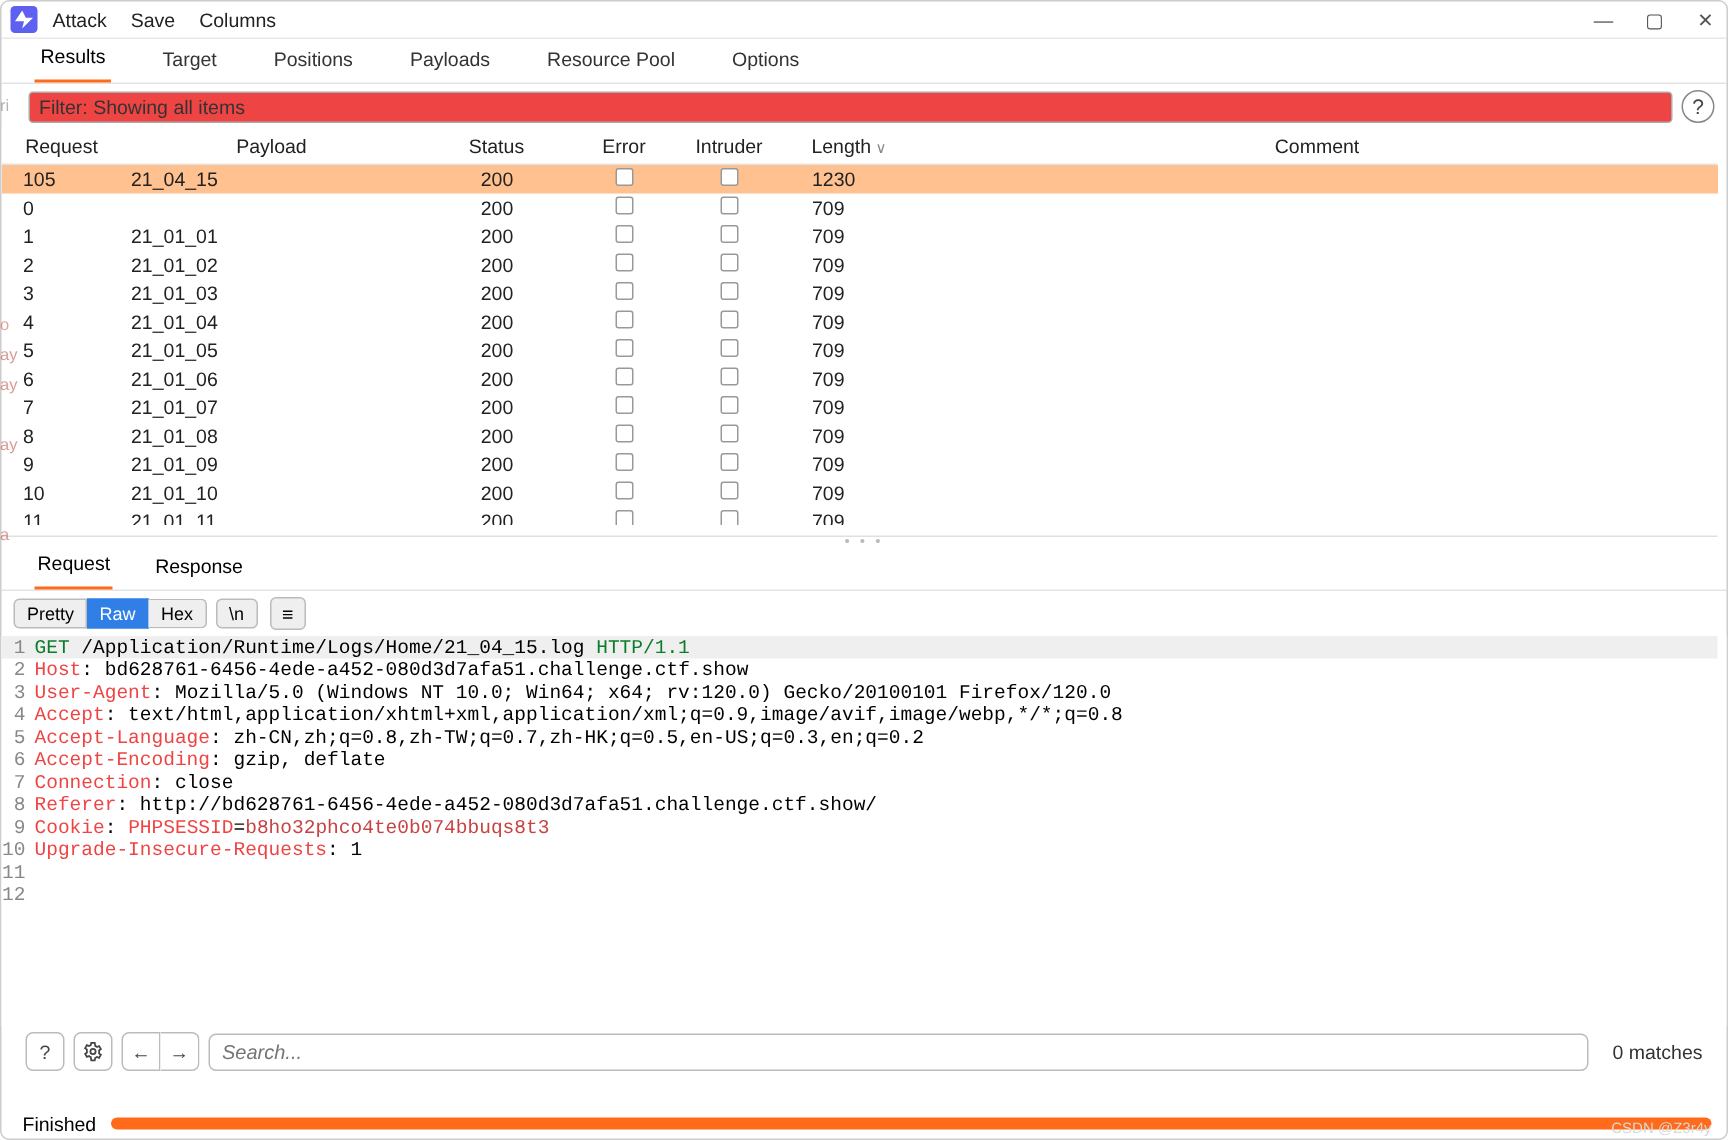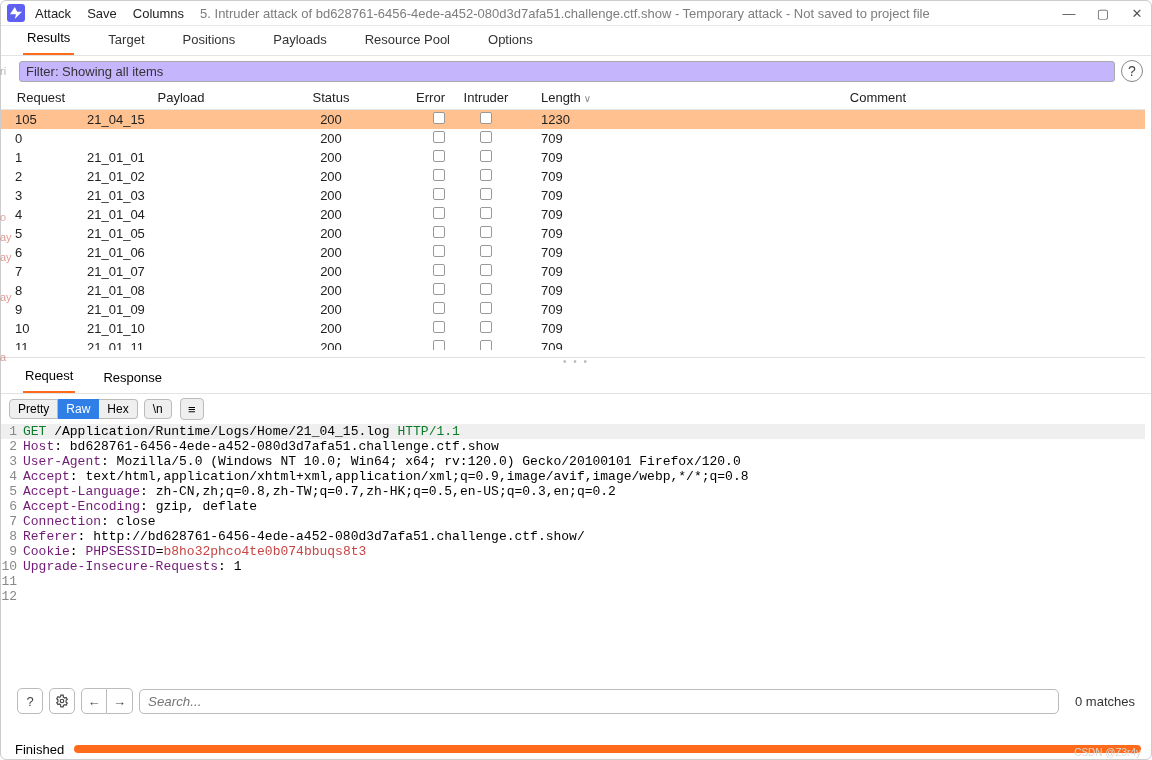--- a/index.html
+++ b/index.html
@@ -14,31 +14,31 @@
   .title-text { color:#7d7d7d; margin-left:6px; flex:1; white-space:nowrap; overflow:hidden; text-overflow:ellipsis;}
   .win-controls { display:flex; gap:18px; margin-left:auto; color:#555;}
   .win-controls span { width:16px; text-align:center; cursor:pointer;}
   hr.sep { border:none; border-top:1px solid #e8e8e8;}
   
   .tabs-row { display:flex; gap:30px; padding:4px 22px 0 22px; height:30px; align-items:flex-end; border-bottom:1px solid #e3e3e3;}
   .tab { padding:4px 4px 8px 4px; cursor:pointer; color:#333;}
   .tab.active { border-bottom:2px solid #ff6b1a; color:#000;}
   
   .filter-row { display:flex; align-items:center; padding:4px 8px 4px 18px; gap:6px;}
-  .filter-input-wrap{ flex:1; border:1px solid #aaa; border-radius:3px; padding:2px 6px; background:#c4b5fd; color:#333;}
+  .filter-input-wrap{ flex:1; border:1px solid #aaa; border-radius:3px; padding:2px 6px; background:#ef4444; color:#333;}
   .help-circle { width:22px; height:22px; border:1px solid #888; border-radius:50%; display:flex; align-items:center; justify-content:center; font-size:14px; color:#444; cursor:pointer;}
   
   .table-area { flex:none; height:272px; border-bottom:1px solid #e0e0e0; overflow:hidden; display:flex; flex-direction:column; margin:0 6px 0 0; }
   table { border-collapse:collapse; width:100%; table-layout:fixed;}
   thead th { font-weight:normal; color:#222; text-align:center; padding:4px 6px; border-bottom:1px solid #e4e4e4; white-space:nowrap; background:#fff;}
   tbody { display:block; overflow-y:auto; height:240px; }
   thead, tbody tr { display:table; width:100%; table-layout:fixed;}
   tbody td { padding:2px 6px; color:#222; white-space:nowrap; text-align:left;}
   .col-req{width:80px;} .col-payload{width:200px;} .col-status{width:100px; text-align:center;}
-  .col-error{width:70px; text-align:right;} .col-timeout{width:70px; text-align:center;}
+  .col-error{width:70px; text-align:center;} .col-timeout{width:70px; text-align:center;}
   .col-length{width:90px; text-align:center;} .col-comment{width:auto;}
   tbody tr.selected { background:#ffc190;}
   .cb { width:12px; height:12px; border:1px solid #999; border-radius:2px; display:inline-block; background:#fff;}
   .sort-ind{ font-size:10px; color:#888; margin-left:3px;}
   .splitter-handle{height:6px; display:flex; align-items:center; justify-content:center; color:#bbb; letter-spacing:2px; font-size:10px; cursor:row-resize;}
   
   .subtabs-row{ display:flex; gap:26px; padding:0 22px; height:30px; align-items:flex-end; border-bottom:1px solid #e3e3e3;}
   .subtab{ padding:4px 2px 8px 2px; cursor:pointer;}
   .subtab.active{border-bottom:2px solid #ff6b1a;}
   
@@ -48,21 +48,21 @@
   .vm-btn.last-group{border-top-right-radius:4px; border-bottom-right-radius:4px;}
   .vm-btn.active{background:#2f7fe6; color:#fff; border-color:#2f7fe6;}
   .vm-btn + .vm-btn { border-left:none;}
   .hambtn{margin-left:8px;border:1px solid #bbb;border-radius:4px;width:24px;height:22px;display:flex;align-items:center;justify-content:center;background:#efefef;cursor:pointer;}
   
   .raw-area{ font-family: "Courier New", monospace; font-size:13px; padding:0 6px 0 0; flex:1; overflow:auto; background:#fff;}
   .raw-line{display:flex; }
   .ln{width:22px; text-align:right; color:#888; padding-right:6px; user-select:none; flex:none;}
   .lc{flex:1; white-space:pre;}
   .hl-line{background:#efefef;}
-  .hdr-name{color:#701a75;}
+  .hdr-name{color:#ef4444;}
   .cookie-val{color:#c74343;}
   .str{color:#0b7d2a;}
   
   .searchbar{display:flex; align-items:center; padding:4px 16px; gap:6px;}
   .iconbtn{width:26px; height:26px; border:1px solid #bbb; border-radius:5px; display:flex; align-items:center; justify-content:center; color:#444; cursor:pointer; background:#fff;}
   .navpair{display:flex;}
   .navpair .iconbtn:first-child{border-top-right-radius:0;border-bottom-right-radius:0;}
   .navpair .iconbtn:last-child{border-top-left-radius:0;border-bottom-left-radius:0; border-left:none;}
   .search-field{flex:1; border:1px solid #bbb; border-radius:5px; padding:4px 8px; background:#fff;}
   .search-field input{border:none; outline:none; width:100%; font-style:italic; color:#888; background:transparent;}
@@ -93,21 +93,20 @@
     <span class="app-icon">
       <svg viewBox="0 0 10 10">
           <path d="M4 0 L6 4 L10 4 L4 10 L5 6 L0 6 Z"></path>
         </svg>
     </span>
     <div class="menu">
       <span>Attack</span>
       <span>Save</span>
       <span>Columns</span>
     </div>
-    <span class="title-text">5. Intruder attack of bd628761-6456-4ede-a452-080d3d7afa51.challenge.ctf.show - Temporary attack - Not saved to project file</span>
     <div class="win-controls">
       <span>―</span>
       <span>▢</span>
       <span>✕</span>
     </div>
   </div>
   <hr class="sep">
 
   <div class="tabs-row">
     <div class="tab active">Results</div>

